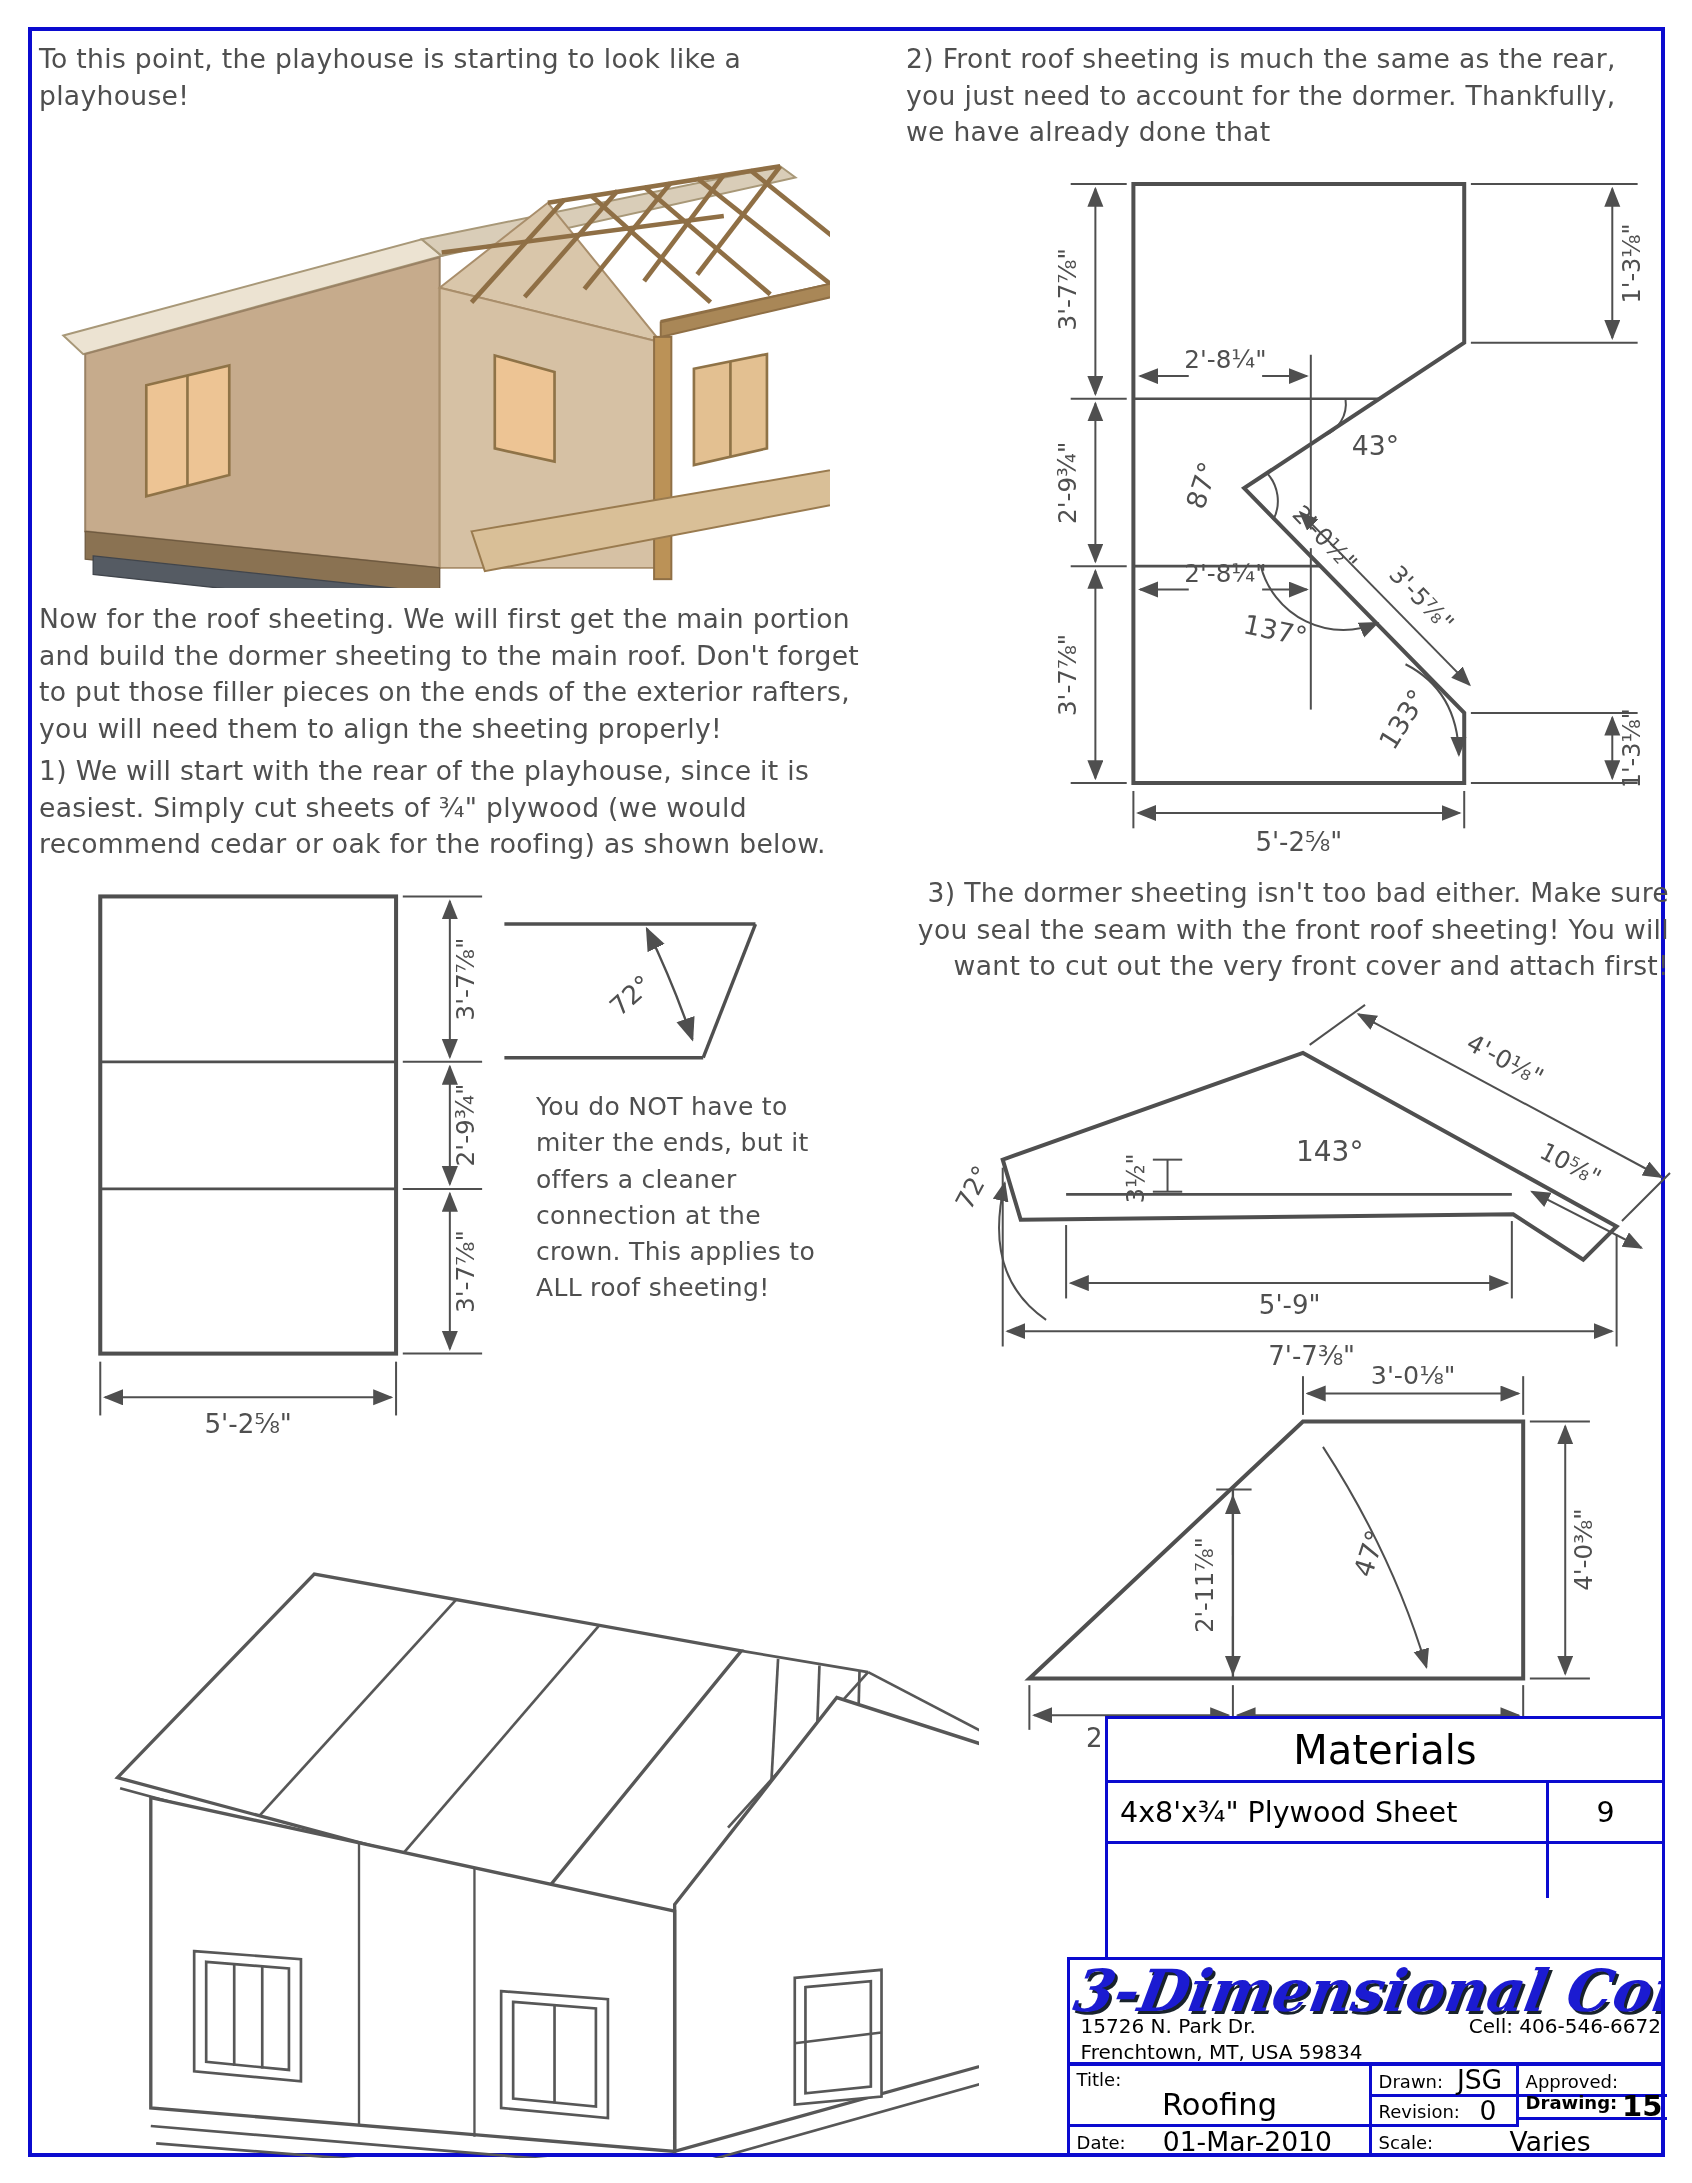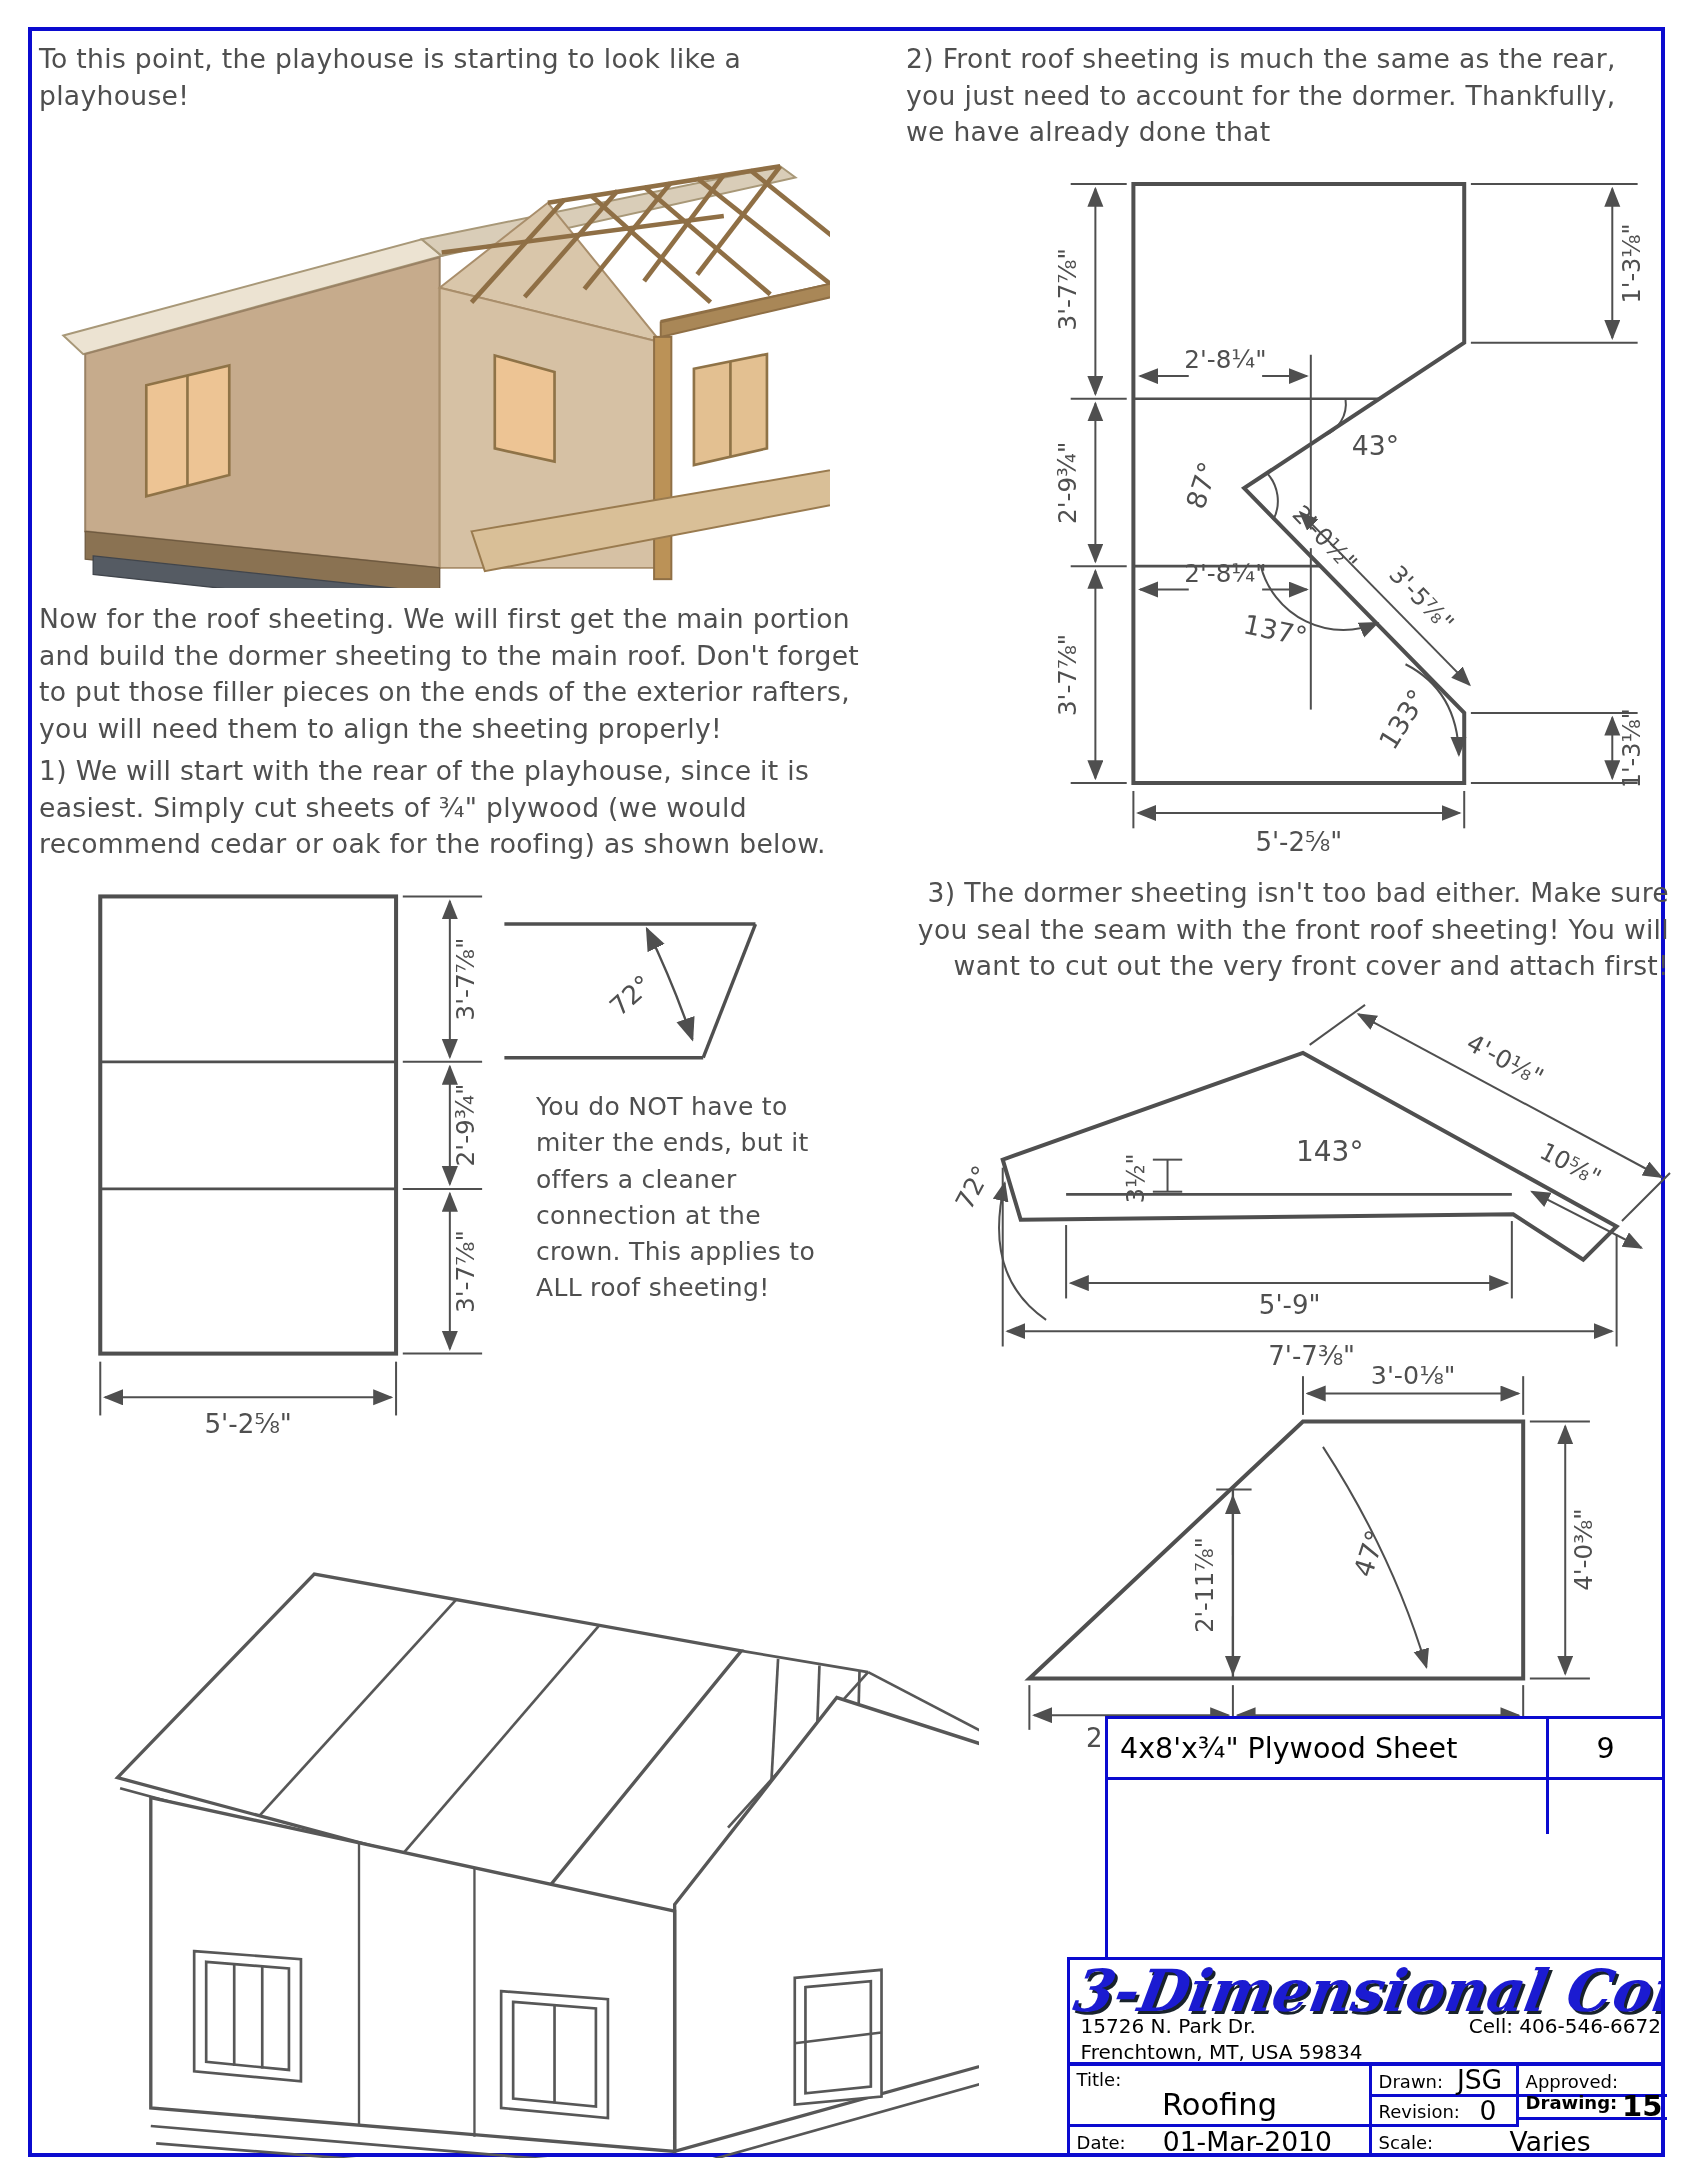--- a/index.html
+++ b/index.html
@@ -305,20 +305,23 @@
       <line x1="120" y1="962" x2="905" y2="1028"></line>
       <line x1="905" y1="1028" x2="1388" y2="892"></line>
       <line x1="128" y1="988" x2="902" y2="1050"></line>
     </g>
 
     <rect x="1396" y="340" width="22" height="560" stroke-width="4"></rect>
   </g>
 </svg>
 
 <div class="blue-box" style="left:1105px;top:1716px;width:560px;height:244px;">
+  <div style="border-bottom:3.3px solid #0b0bcf;height:61px;display:flex;align-items:center;justify-content:center;">
+    <span style="font-size:40px;color:#000;">Materials</span>
+  </div>
   <div style="border-bottom:3.3px solid #0b0bcf;height:58px;display:flex;">
     <div style="flex:1;border-right:3.3px solid #0b0bcf;display:flex;align-items:center;padding-left:12px;">
       <span style="font-size:28.5px;color:#000;">4x8'x¾" Plywood Sheet</span>
     </div>
     <div style="width:113px;display:flex;align-items:center;justify-content:center;">
       <span style="font-size:28.5px;color:#000;">9</span>
     </div>
   </div>
   <div style="height:54px;display:flex;">
     <div style="flex:1;border-right:3.3px solid #0b0bcf;"></div>

